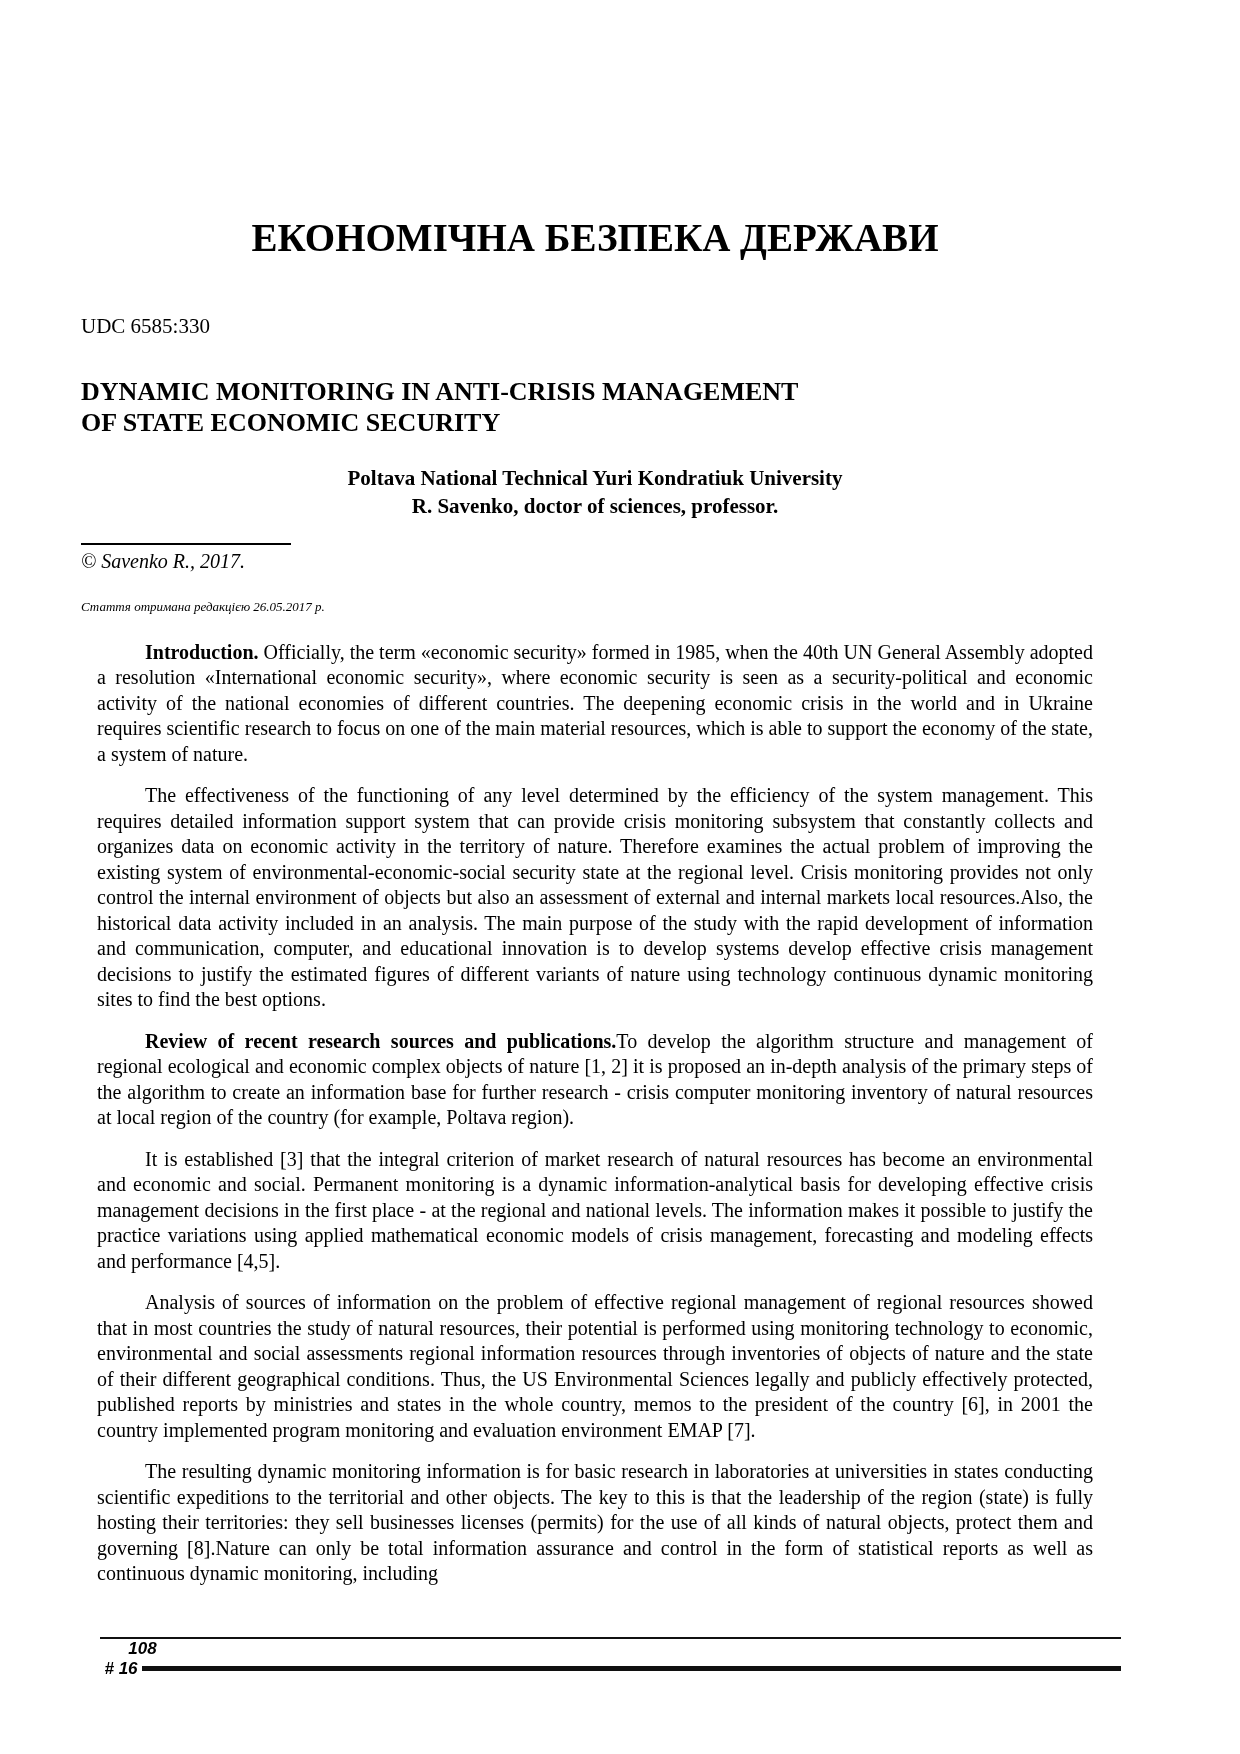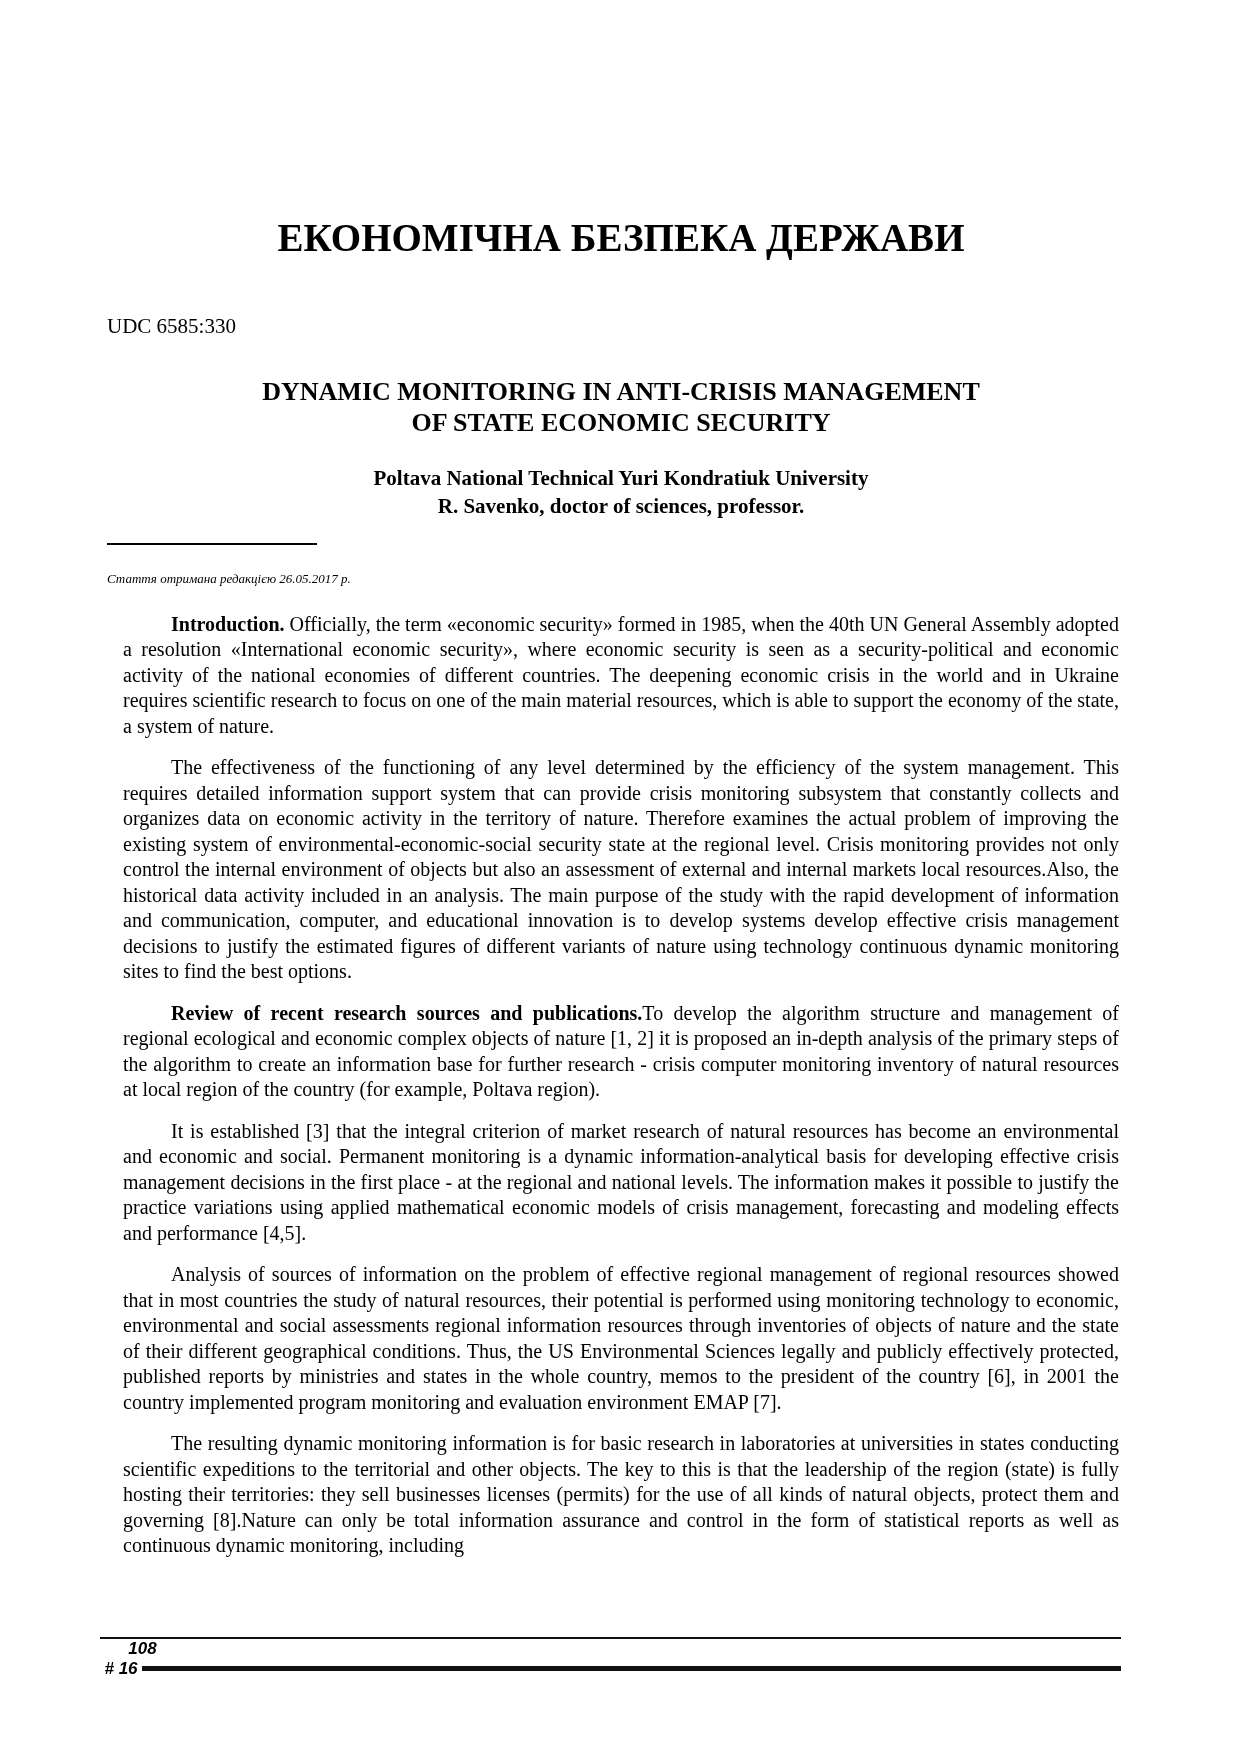--- a/index.html
+++ b/index.html
@@ -10,39 +10,38 @@
   .page {
     position: relative;
     width: 1240px;
     height: 1754px;
     background: #ffffff;
     color: #000000;
     font-family: "Liberation Serif", serif;
     overflow: hidden;
   }
   .content {
-    padding-left: 107px;
+    padding-left: 81px;
     width: 1028px;
   }
   .section-title {
     margin: 215px 0 0 0;
     font-size: 39px;
     font-weight: bold;
     text-align: center;
     white-space: nowrap;
   }
   .udc {
     margin-top: 54px;
     font-size: 21px;
   }
   .article-title {
     margin: 38px 0 0 0;
     font-size: 26px;
     font-weight: bold;
-    text-align: center;
     line-height: 1.18;
   }
   .byline {
     margin-top: 27px;
     text-align: center;
     font-weight: bold;
     font-size: 21px;
     line-height: 1.32;
   }
   .footnote-divider {
@@ -118,20 +117,21 @@
       <span>OF STATE ECONOMIC SECURITY</span>
     </h2>
 
     <div class="byline">
       <div>Poltava National Technical Yuri Kondratiuk University</div>
       <div>R. Savenko, doctor of sciences, professor.</div>
     </div>
 
     <div class="footnote-divider"></div>
 
+    <div class="copyright">© Savenko R., 2017.</div>
 
     <div class="received">Стаття отримана редакцією 26.05.2017 р.</div>
 
     <div class="body-text">
       <p><b>Introduction.</b><span> Officially, the term «economic security» formed in 1985, when the 40th UN General Assembly adopted a resolution «International economic security», where economic security is seen as a security-political and economic activity of the national economies of different countries. The deepening economic crisis in the world and in Ukraine requires scientific research to focus on one of the main material resources, which is able to support the economy of the state, a system of nature.</span></p>
       <p><b></b><span>The effectiveness of the functioning of any level determined by the efficiency of the system management. This requires detailed information support system that can provide crisis monitoring subsystem that constantly collects and organizes data on economic activity in the territory of nature. Therefore examines the actual problem of improving the existing system of environmental-economic-social security state at the regional level. Crisis monitoring provides not only control the internal environment of objects but also an assessment of external and internal markets local resources.Also, the historical data activity included in an analysis. The main purpose of the study with the rapid development of information and communication, computer, and educational innovation is to develop systems develop effective crisis management decisions to justify the estimated figures of different variants of nature using technology continuous dynamic monitoring sites to find the best options.</span></p>
       <p><b>Review of recent research sources and publications.</b><span>To develop the algorithm structure and management of regional ecological and economic complex objects of nature [1, 2] it is proposed an in-depth analysis of the primary steps of the algorithm to create an information base for further research - crisis computer monitoring inventory of natural resources at local region of the country (for example, Poltava region).</span></p>
       <p><b></b><span>It is established [3] that the integral criterion of market research of natural resources has become an environmental and economic and social. Permanent monitoring is a dynamic information-analytical basis for developing effective crisis management decisions in the first place - at the regional and national levels. The information makes it possible to justify the practice variations using applied mathematical economic models of crisis management, forecasting and modeling effects and performance [4,5].</span></p>
       <p><b></b><span>Analysis of sources of information on the problem of effective regional management of regional resources showed that in most countries the study of natural resources, their potential is performed using monitoring technology to economic, environmental and social assessments regional information resources through inventories of objects of nature and the state of their different geographical conditions. Thus, the US Environmental Sciences legally and publicly effectively protected, published reports by ministries and states in the whole country, memos to the president of the country [6], in 2001 the country implemented program monitoring and evaluation environment EMAP [7].</span></p>
       <p><b></b><span>The resulting dynamic monitoring information is for basic research in laboratories at universities in states conducting scientific expeditions to the territorial and other objects. The key to this is that the leadership of the region (state) is fully hosting their territories: they sell businesses licenses (permits) for the use of all kinds of natural objects, protect them and governing [8].Nature can only be total information assurance and control in the form of statistical reports as well as continuous dynamic monitoring, including</span></p>

